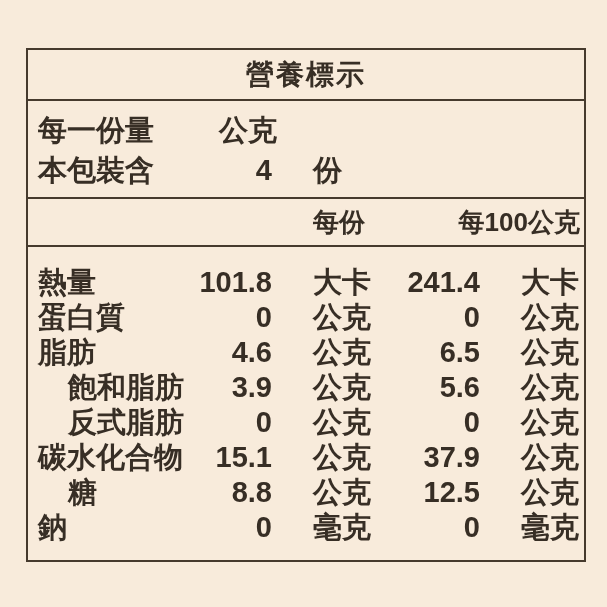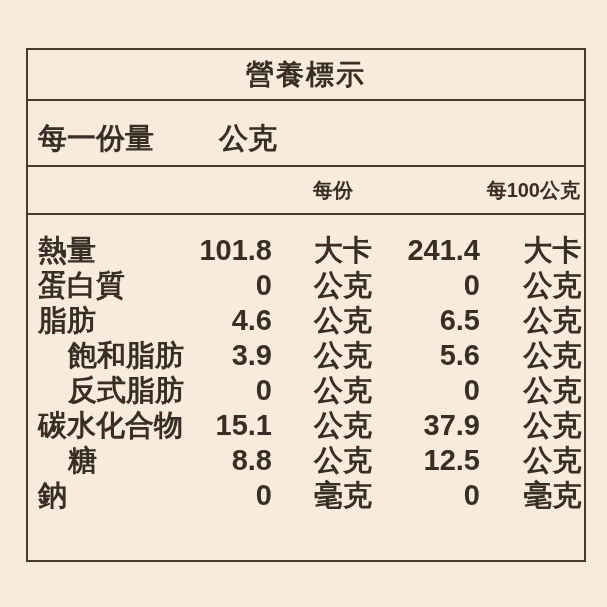--- a/index.html
+++ b/index.html
@@ -32,51 +32,58 @@
     border-bottom: 2px solid #463a2d;
   }
   .row {
     display: grid;
     grid-template-columns: 140px 94px 101px 107px 104px;
     padding-left: 10px;
     align-items: center;
     font-size: 29px;
     line-height: 1;
   }
-  .serving-row { height: 40px; margin-top: 8px; }
+  .serving-row { height: 40px; }
   .c1 { text-align: left; white-space: nowrap; }
   .c2 { text-align: right; white-space: nowrap; }
-  .c3, .c5 { padding-left: 41px; box-sizing: border-box; white-space: nowrap; text-align: center; }
+  .c3, .c5 { padding-left: 41px; box-sizing: border-box; white-space: nowrap; }
   .c4 { text-align: right; white-space: nowrap; }
   .indent .c1 { padding-left: 30px; }
   .header-row {
     height: 48px;
     border-bottom: 2px solid #463a2d;
     display: flex; align-items: center;
-    font-size: 20px;
+    font-size: 26px;
     padding-left: 285px; padding-right: 4px;
     box-sizing: border-box;
   }
   .h2 { margin-left: auto; }
   .nutrient-section { padding-top: 18px; }
   .nutrient-row { height: 35px; }
 </style>
 </head>
 <body>
 
 <div class="panel">
 
   <div class="title-row">
     <span>營養標示</span>
   </div>
 
   <div class="serving-section">
     <div class="row serving-row">
       <span class="c1">每一份量</span>
       <span class="c3">公克</span>
+      <span class="c4"></span>
+      <span class="c5"></span>
+    </div>
+    <div class="row serving-row">
+      <span class="c1">本包裝含</span>
+      <span class="c2">4</span>
+      <span class="c3">份</span>
       <span class="c4"></span>
       <span class="c5"></span>
     </div>
   </div>
 
   <div class="header-row">
     <span class="h1">每份</span>
     <span class="h2">每100公克</span>
   </div>
 

